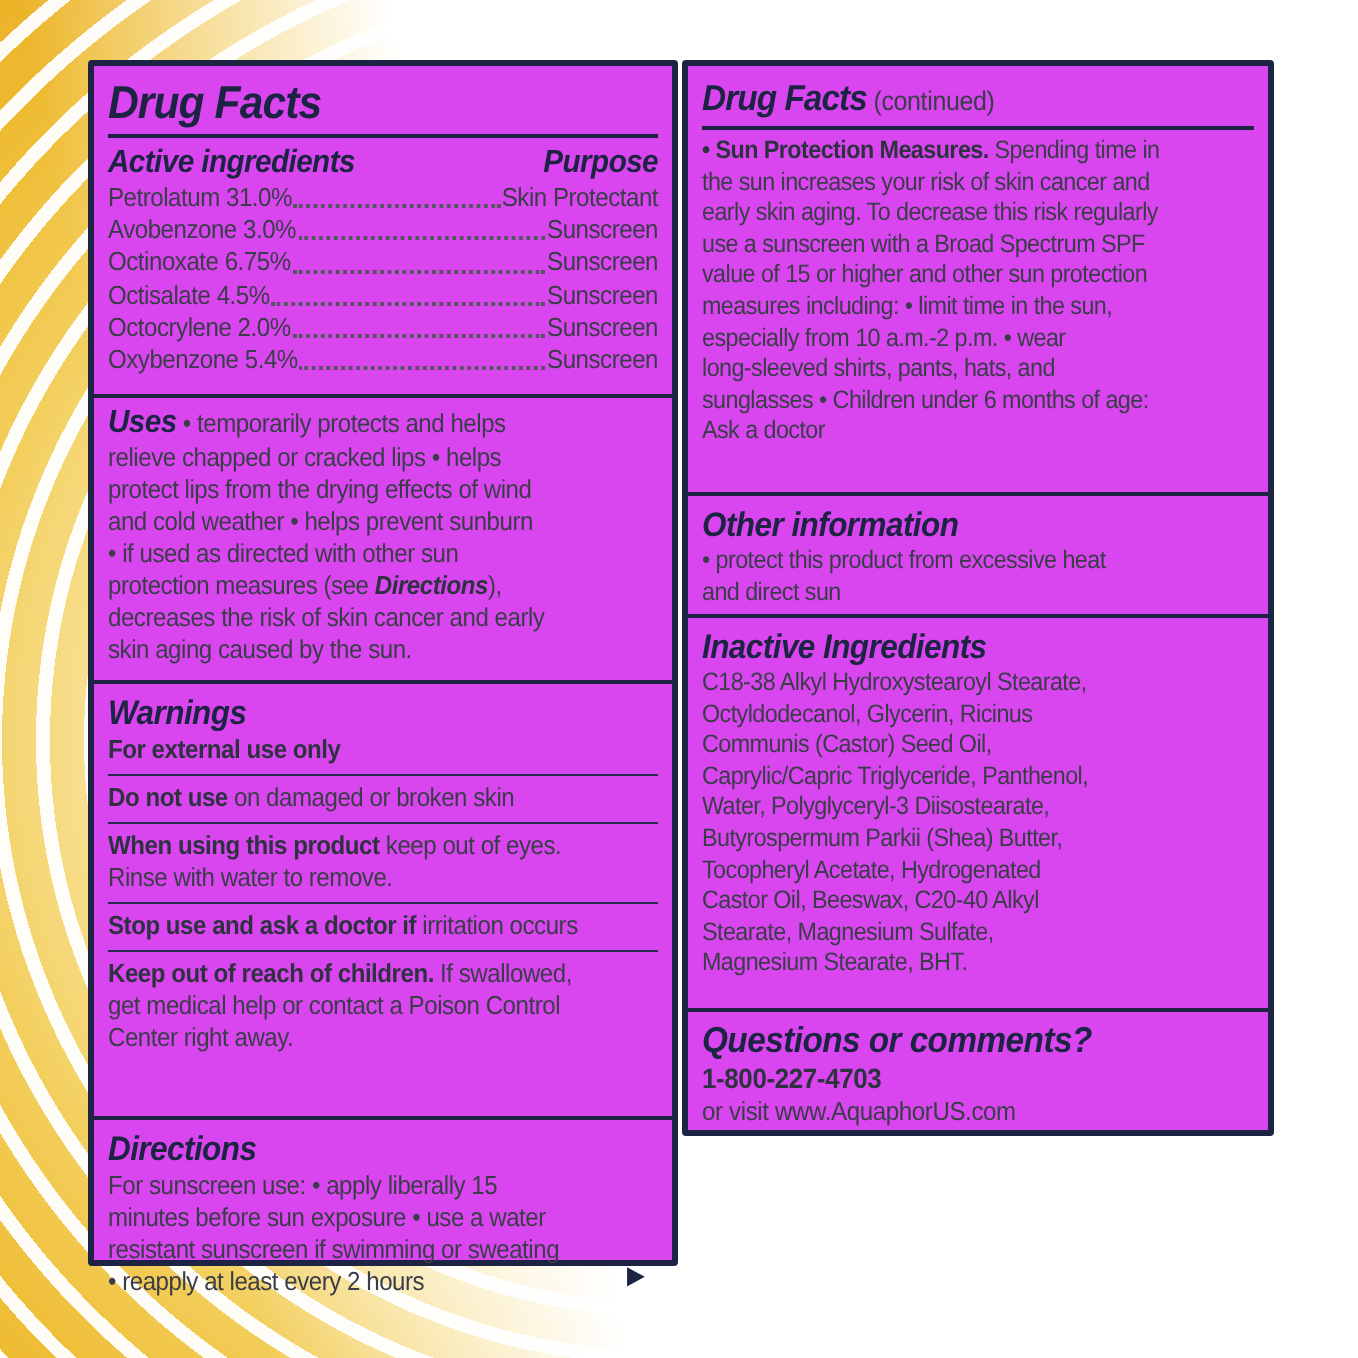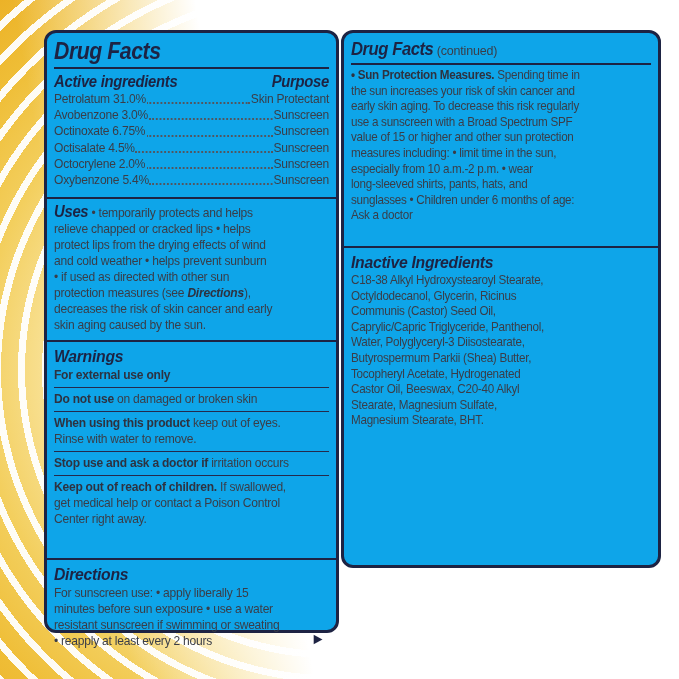--- a/index.html
+++ b/index.html
@@ -14,26 +14,26 @@
     background:
       linear-gradient(80deg, rgba(255,255,255,0) 130px, #ffffff 310px),
       repeating-radial-gradient(circle at 330px 370px,
         rgba(255,255,255,0) 0 17px, rgba(255,255,255,.95) 17px 24px),
       radial-gradient(circle at 330px 370px,
         #ffffff 0 140px, #fdf2cd 215px, #f8e092 285px, #f3cf5e 350px,
         #efbe37 430px, #ebae22 520px, #e7a115 700px);
   }
   
   .panel{
-    position:absolute;z-index:1;background:#0ea5e9;
-    border:3px solid #1d2343;border-radius:12px;box-sizing:border-box;
+    position:absolute;z-index:1;background:#d946ef;
+    border:3px solid #1d2343;border-radius:2px;box-sizing:border-box;
     color:#3a3d48;
   }
   #left-panel{left:44px;top:30px;width:295px;height:603px;}
-  #right-panel{left:341px;top:30px;width:320px;height:538px;}
+  #right-panel{left:341px;top:30px;width:296px;height:538px;}
   .sec{box-sizing:border-box;padding:4px 7px 5px;overflow:hidden;position:relative;}
   .sec + .sec{border-top:2.5px solid #1d2343;}
   .inner{width:108%;transform:scaleX(0.926);transform-origin:0 0;position:relative;}
   .rule{height:2px;background:#1d2343;margin:3px 0 3px;}
   h1{margin:1px 0 0;font:italic bold 23px/26px "Liberation Sans",sans-serif;
      color:#1d2343;letter-spacing:-0.5px;}
   h1 .suffix{font:normal 13.5px "Liberation Sans",sans-serif;font-style:normal;
      color:#3a3d48;letter-spacing:-0.2px;}
   .h2{font:italic bold 16px/19px "Liberation Sans",sans-serif;color:#1d2343;letter-spacing:-0.3px;}
   .h3{font:italic bold 17px/19px "Liberation Sans",sans-serif;color:#1d2343;
@@ -160,30 +160,44 @@
 use a sunscreen with a Broad Spectrum SPF
 value of 15 or higher and other sun protection
 measures including: • limit time in the sun,
 especially from 10 a.m.-2 p.m. • wear
 long-sleeved shirts, pants, hats, and
 sunglasses • Children under 6 months of age:
 Ask a doctor</span></div>
     </div>
   </div>
 
+  <div class="sec" style="height:61px;">
+    <div class="inner">
+      <div class="h3">Other information</div>
+      <div class="txt">• protect this product from excessive heat
+and direct sun</div>
+    </div>
+  </div>
 
   <div class="sec" style="height:197px;">
     <div class="inner">
       <div class="h3">Inactive Ingredients</div>
       <div class="txt">C18-38 Alkyl Hydroxystearoyl Stearate,
 Octyldodecanol, Glycerin, Ricinus
 Communis (Castor) Seed Oil,
 Caprylic/Capric Triglyceride, Panthenol,
 Water, Polyglyceryl-3 Diisostearate,
 Butyrospermum Parkii (Shea) Butter,
 Tocopheryl Acetate, Hydrogenated
 Castor Oil, Beeswax, C20-40 Alkyl
 Stearate, Magnesium Sulfate,
 Magnesium Stearate, BHT.</div>
     </div>
   </div>
 
+  <div class="sec" style="height:62px;">
+    <div class="inner">
+      <div class="h3" style="font-size:18px;">Questions or comments?</div>
+      <div class="phone">1-800-227-4703</div>
+      <div class="site">or visit www.AquaphorUS.com</div>
+    </div>
+  </div>
 </div>
 
 </body></html>

